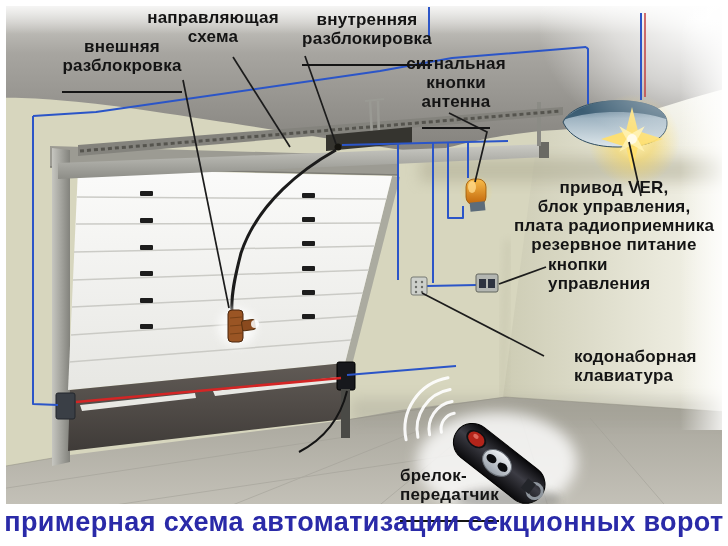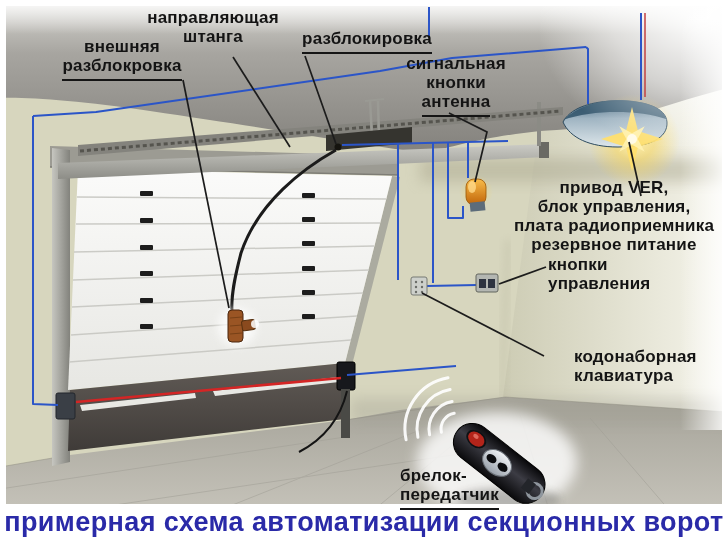--- a/index.html
+++ b/index.html
@@ -2,21 +2,21 @@
 <html><head>
 <meta charset="utf-8">
 <style>
   html,body{margin:0;padding:0;background:#ffffff;}
   .stage{position:relative;width:728px;height:546px;overflow:hidden;background:#c4b5fd;
          font-family:"Liberation Sans","DejaVu Sans",sans-serif;}
   .stage svg{position:absolute;left:0;top:0;}
   .lbl{position:absolute;font-weight:700;font-size:17px;line-height:19px;
        letter-spacing:.2px;color:#141414;text-align:center;}
   .lbl.left{text-align:left;}
-  .lbl .u{display:inline-block;border-bottom:2px solid #151515;padding-bottom:4px;}
+  .lbl .u{display:inline-block;border-bottom:2px solid #151515;padding-bottom:16px;}
   .title{position:absolute;left:0;top:507px;width:728px;text-align:center;
          font-weight:700;font-size:27px;letter-spacing:.4px;color:#2a2aa8;}
 </style>
 </head>
 <body>
 
 <div class="stage">
 
 <svg width="728" height="546" viewBox="0 0 728 546">
   <defs>
@@ -261,25 +261,25 @@
 
   <rect x="0" y="504" width="728" height="42" fill="#ffffff"></rect>
   <rect x="0" y="0" width="728" height="6" fill="#ffffff"></rect>
   <rect x="0" y="540" width="728" height="6" fill="#ffffff"></rect>
   <rect x="0" y="0" width="6" height="546" fill="#ffffff"></rect>
   <rect x="722" y="0" width="6" height="546" fill="#ffffff"></rect>
 </svg>
 
 <div class="lbl" style="left:138px;top:8px;width:150px;">
   <span>направляющая</span><br>
-  <span>штанга</span>
+  <span>схема</span>
 </div>
 
 <div class="lbl" style="left:294px;top:10px;width:146px;">
-  <br>
+  <span>внутренняя</span><br>
   <span class="u">разблокировка</span>
 </div>
 
 <div class="lbl" style="left:53px;top:37px;width:138px;">
   <span>внешняя</span><br>
   <span class="u">разблокровка</span>
 </div>
 
 <div class="lbl" style="left:396px;top:54px;width:120px;">
   <span>сигнальная</span><br>

